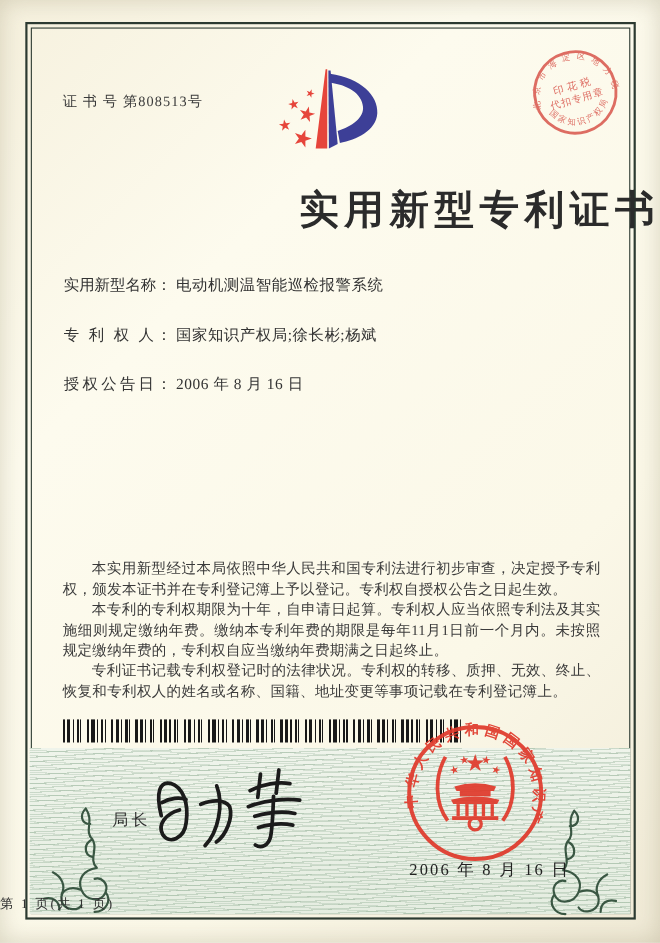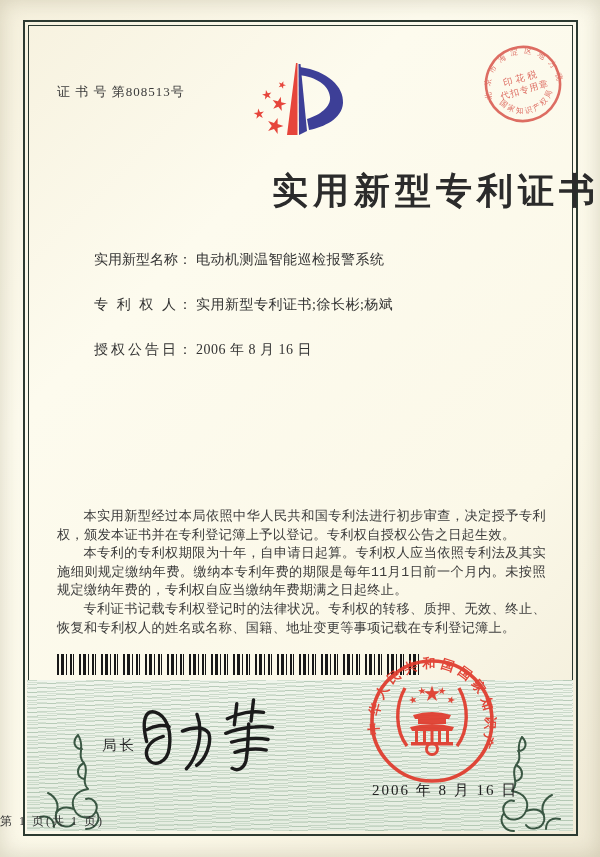--- a/index.html
+++ b/index.html
@@ -11,27 +11,27 @@
     color:#2e2e2e;
   }
   .frame{position:absolute;left:23px;top:20px;width:551px;height:812px;
          border:2px solid #2c3a31;}
   .frame-in{position:absolute;inset:3px;border:1px solid #2c3a31;}
   .abs{position:absolute;}
   .certno{left:57px;top:83px;font-size:13px;letter-spacing:1px;color:#3a3a3a;}
   .title{left:0;top:167px;width:100%;text-align:right;font-size:36px;font-weight:700;
          letter-spacing:5px;color:#2b2b2b;}
   .fields{left:58px;top:251px;width:470px;}
-  .frow{height:45px;font-size:14px;color:#333;white-space:nowrap;margin-left:36px;}
+  .frow{height:45px;font-size:14px;color:#333;white-space:nowrap;}
   .flabel{display:inline-block;width:82px;text-align:justify;text-align-last:justify;
           vertical-align:top;}
   .colon{display:inline-block;margin:0 4px 0 2px;}
   .fvalue{letter-spacing:.5px;}
   .paras{left:57px;top:508px;width:489px;font-size:13.2px;line-height:18.6px;color:#3b3b3b;}
-  .paras p{margin:0;text-indent:2em;text-align:justify;letter-spacing:.3px;font-family:Liberation Mono, monospace;}
+  .paras p{margin:0;text-indent:2em;text-align:justify;letter-spacing:.3px;}
   .barcode{left:57px;top:654px;width:362px;height:21px;z-index:2;
     background:
       repeating-linear-gradient(90deg,
         #181818 0 2px, transparent 2px 4px,
         #181818 4px 7px, transparent 7px 9px,
         #181818 9px 10px, transparent 10px 13px,
         #181818 13px 15px, transparent 15px 16px,
         #181818 16px 17px, transparent 17px 22px);}
   .waves{left:27px;top:680px;width:546px;height:151px;z-index:0;
     background:
@@ -106,21 +106,21 @@
   </g>
 </svg>
 
 <div class="abs title">实用新型专利证书</div>
 
 <div class="abs fields">
   <div class="frow">
     <span class="flabel">实用新型名称</span><span class="colon">：</span><span class="fvalue">电动机测温智能巡检报警系统</span>
   </div>
   <div class="frow">
-    <span class="flabel">专利权人</span><span class="colon">：</span><span class="fvalue">实用新型专利证书;徐长彬;杨斌</span>
+    <span class="flabel">专利权人</span><span class="colon">：</span><span class="fvalue">国家知识产权局;徐长彬;杨斌</span>
   </div>
   <div class="frow">
     <span class="flabel">授权公告日</span><span class="colon">：</span><span class="fvalue">2006 年 8 月 16 日</span>
   </div>
 </div>
 
 <div class="abs paras">
   <p>本实用新型经过本局依照中华人民共和国专利法进行初步审查，决定授予专利权，颁发本证书并在专利登记簿上予以登记。专利权自授权公告之日起生效。</p>
   <p>本专利的专利权期限为十年，自申请日起算。专利权人应当依照专利法及其实施细则规定缴纳年费。缴纳本专利年费的期限是每年11月1日前一个月内。未按照规定缴纳年费的，专利权自应当缴纳年费期满之日起终止。</p>
   <p>专利证书记载专利权登记时的法律状况。专利权的转移、质押、无效、终止、恢复和专利权人的姓名或名称、国籍、地址变更等事项记载在专利登记簿上。</p>

